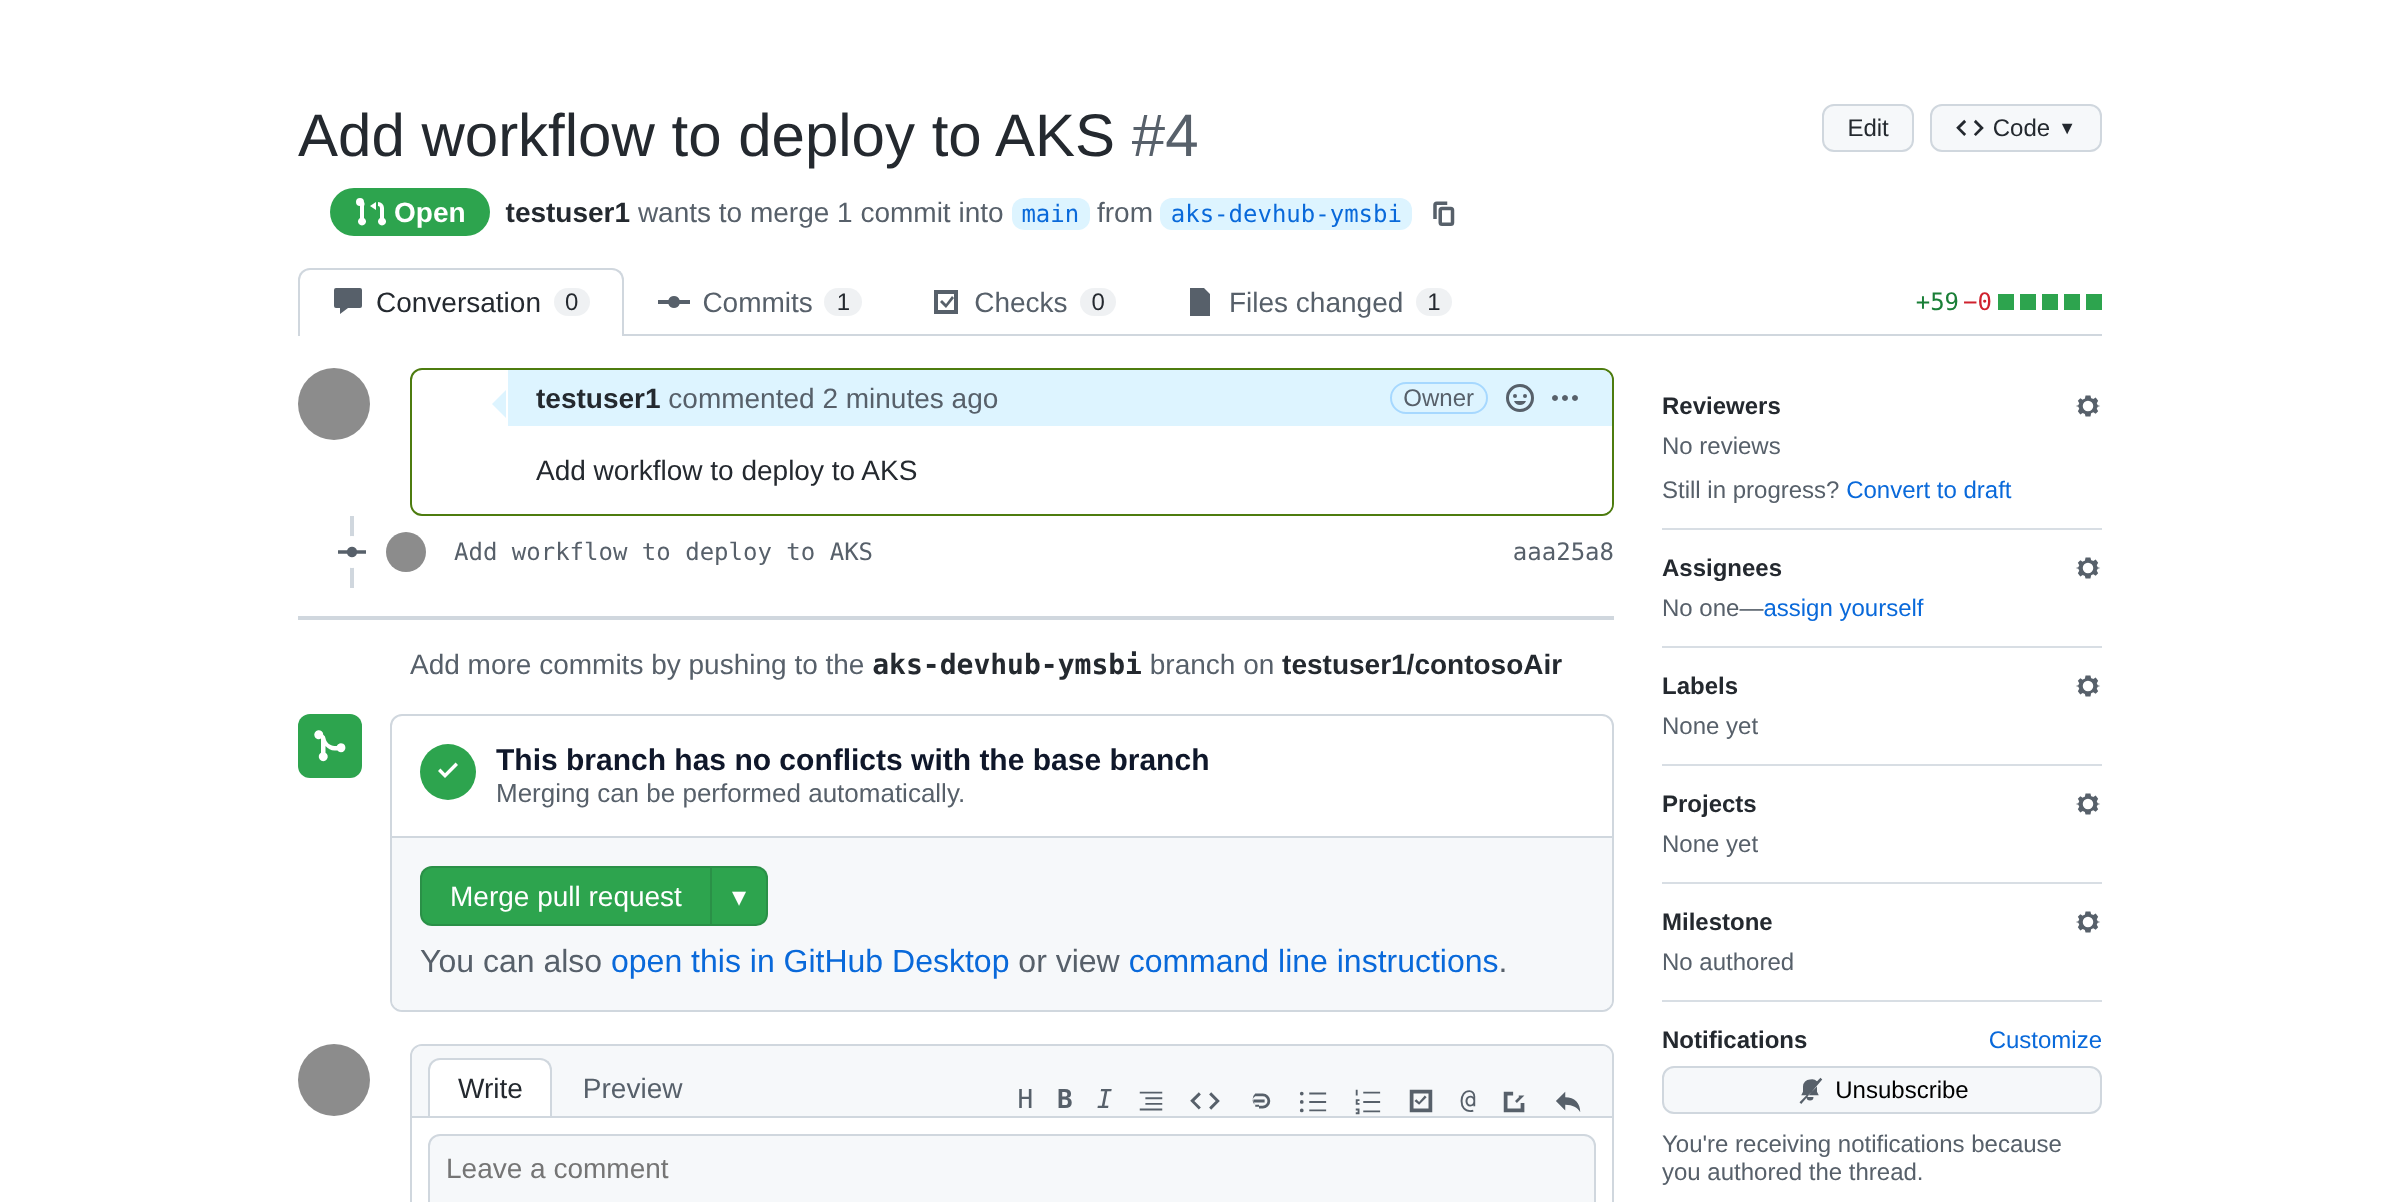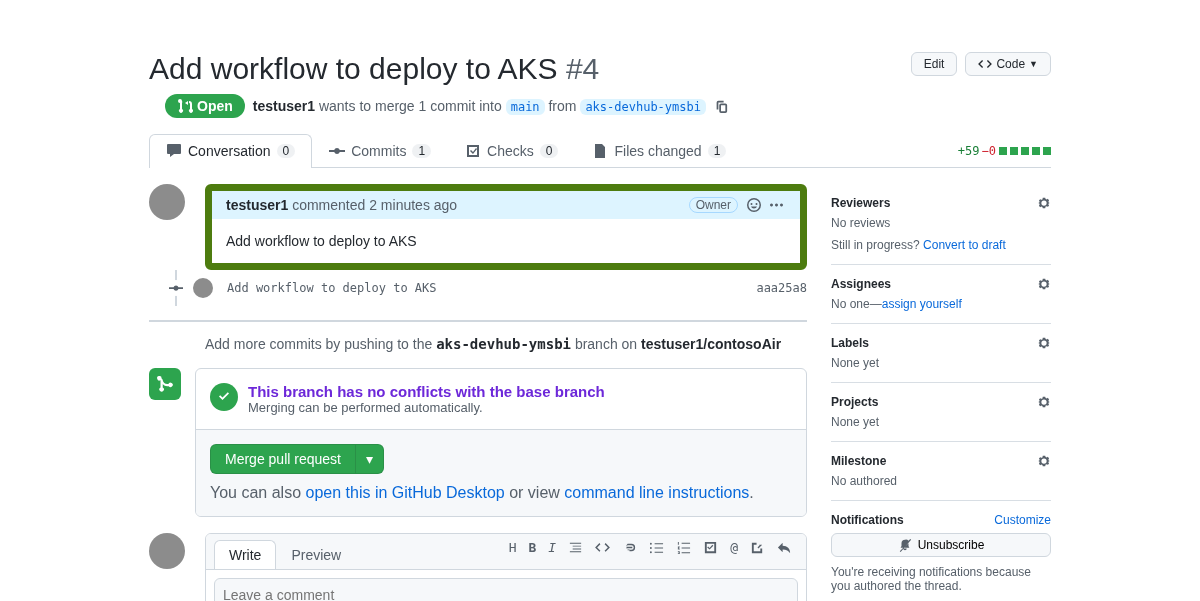--- a/index.html
+++ b/index.html
@@ -27,21 +27,21 @@
   .added { color: #1a7f37; }
   .removed { color: #cf222e; }
   .diffblock { width: 8px; height: 8px; display: inline-block; margin-left: 1px; }
   .diffblock.g { background: #2da44e; }
   .layout { display: flex; gap: 24px; align-items: flex-start; }
   .main-col { flex: 1; min-width: 0; }
   .side-col { width: 220px; flex-shrink: 0; }
   .timeline-item { position: relative; padding-left: 56px; }
   .avatar { width: 36px; height: 36px; border-radius: 50%; background: #8c8c8c; position: absolute; left: 0; }
   .avatar-sm { width: 20px; height: 20px; border-radius: 50%; background: #8c8c8c; display: inline-block; vertical-align: middle; }
-  .comment-box { border: 7px solid #4d7c0f; border-radius: 6px; overflow: hidden; }
+  .comment-box { border: 1px solid #4d7c0f; border-radius: 6px; overflow: hidden; padding-left: 48px; }
   .comment-header { background: #ddf4ff; padding: 6px 14px; display: flex; align-items: center; justify-content: space-between; font-size: 14px; color: #57606a; position: relative; }
   .comment-header::before { content: ""; position: absolute; left: -8px; top: 10px; border: 7px solid transparent; border-right-color: #ddf4ff; border-left: none; }
   .comment-header strong { color: #24292f; font-weight: 600; }
   .badge-small { display: inline-block; font-size: 12px; padding: 0 6px; border: 1px solid #54aeff66; border-radius: 2em; color: #57606a; }
   .header-right { display: flex; align-items: center; gap: 8px; }
   .header-right svg { width: 16px; height: 16px; fill: #57606a; }
   .comment-body { padding: 14px; font-size: 14px; background: #fff; }
   .commit-row { display: flex; align-items: center; gap: 8px; padding: 8px 0 8px 56px; font-size: 12px; color: #57606a; border-left: 2px solid #d0d7de; margin-left: 26px; position: relative; }
   .commit-dot { position: absolute; left: -9px; width: 16px; height: 16px; background: #fff; border-radius: 50%; display: flex; align-items: center; justify-content: center; }
   .commit-dot svg { width: 14px; height: 14px; fill: #57606a; }
@@ -51,30 +51,30 @@
   .divider-full { border-top: 2px solid #d0d7de; margin: 14px 0; }
   .hint-text { font-size: 14px; color: #57606a; padding-left: 56px; margin-bottom: 16px; }
   .hint-text .strong { color: #24292f; font-weight: 600; }
   .merge-section { display: flex; gap: 14px; align-items: flex-start; margin-bottom: 16px; }
   .merge-icon { width: 32px; height: 32px; border-radius: 6px; background: #2da44e; display: flex; align-items: center; justify-content: center; flex-shrink: 0; }
   .merge-icon svg { width: 18px; height: 18px; fill: #fff; }
   .merge-box { flex: 1; border: 1px solid #d0d7de; border-radius: 6px; overflow: hidden; }
   .merge-status { padding: 14px; display: flex; gap: 10px; align-items: flex-start; }
   .status-circle { width: 28px; height: 28px; border-radius: 50%; background: #2da44e; display: flex; align-items: center; justify-content: center; flex-shrink: 0; }
   .status-circle svg { width: 16px; height: 16px; fill: #fff; }
-  .merge-title { font-weight: 600; font-size: 15px; color: #6d28d9; }
+  .merge-title { font-weight: 600; font-size: 15px; color: #0f172a; }
   .merge-sub { font-size: 13px; color: #57606a; }
   .merge-actions { padding: 14px; background: #f6f8fa; border-top: 1px solid #d0d7de; display: flex; align-items: center; gap: 10px; flex-wrap: wrap; }
   .btn-primary { display: inline-flex; align-items: center; background: #2da44e; color: #fff; border: 1px solid rgba(27,31,36,0.15); border-radius: 6px; overflow: hidden; font-size: 14px; font-weight: 500; }
   .btn-primary .main { padding: 6px 14px; cursor: pointer; }
   .btn-primary .drop { padding: 6px 10px; border-left: 1px solid rgba(27,31,36,0.15); cursor: pointer; }
   .merge-hint { font-size: 16px; color: #57606a; }
   .reply-item { position: relative; padding-left: 56px; margin-bottom: 10px; }
   .reply-box { border: 1px solid #d0d7de; border-radius: 6px; overflow: hidden; }
-  .reply-tabs { display: flex; align-items: flex-start; padding: 6px 8px 0 8px; background: #f6f8fa; border-bottom: 1px solid #d0d7de; }
+  .reply-tabs { display: flex; align-items: flex-end; padding: 6px 8px 0 8px; background: #f6f8fa; border-bottom: 1px solid #d0d7de; }
   .reply-tab { padding: 6px 14px; font-size: 14px; color: #57606a; cursor: pointer; border: 1px solid transparent; border-bottom: none; border-top-left-radius: 6px; border-top-right-radius: 6px; }
   .reply-tab.active { background: #fff; border-color: #d0d7de; color: #24292f; }
   .toolbar { margin-left: auto; display: flex; gap: 12px; padding-right: 6px; color: #57606a; align-items: center; }
   .toolbar span { font-size: 13px; font-family: ui-monospace, monospace; cursor: pointer; }
   .toolbar svg { width: 15px; height: 15px; fill: #57606a; cursor: pointer; }
   .reply-body { padding: 8px; background: #fff; }
   .reply-textarea { width: 100%; min-height: 90px; border: 1px solid #d0d7de; border-radius: 6px; padding: 8px; font-size: 14px; font-family: inherit; resize: vertical; background: #f6f8fa; }
   .side-section { border-bottom: 1px solid #d8dee4; padding: 12px 0; font-size: 12px; color: #57606a; }
   .side-header { display: flex; justify-content: space-between; align-items: center; margin-bottom: 6px; }
   .side-title { font-weight: 600; color: #24292f; font-size: 12px; }

